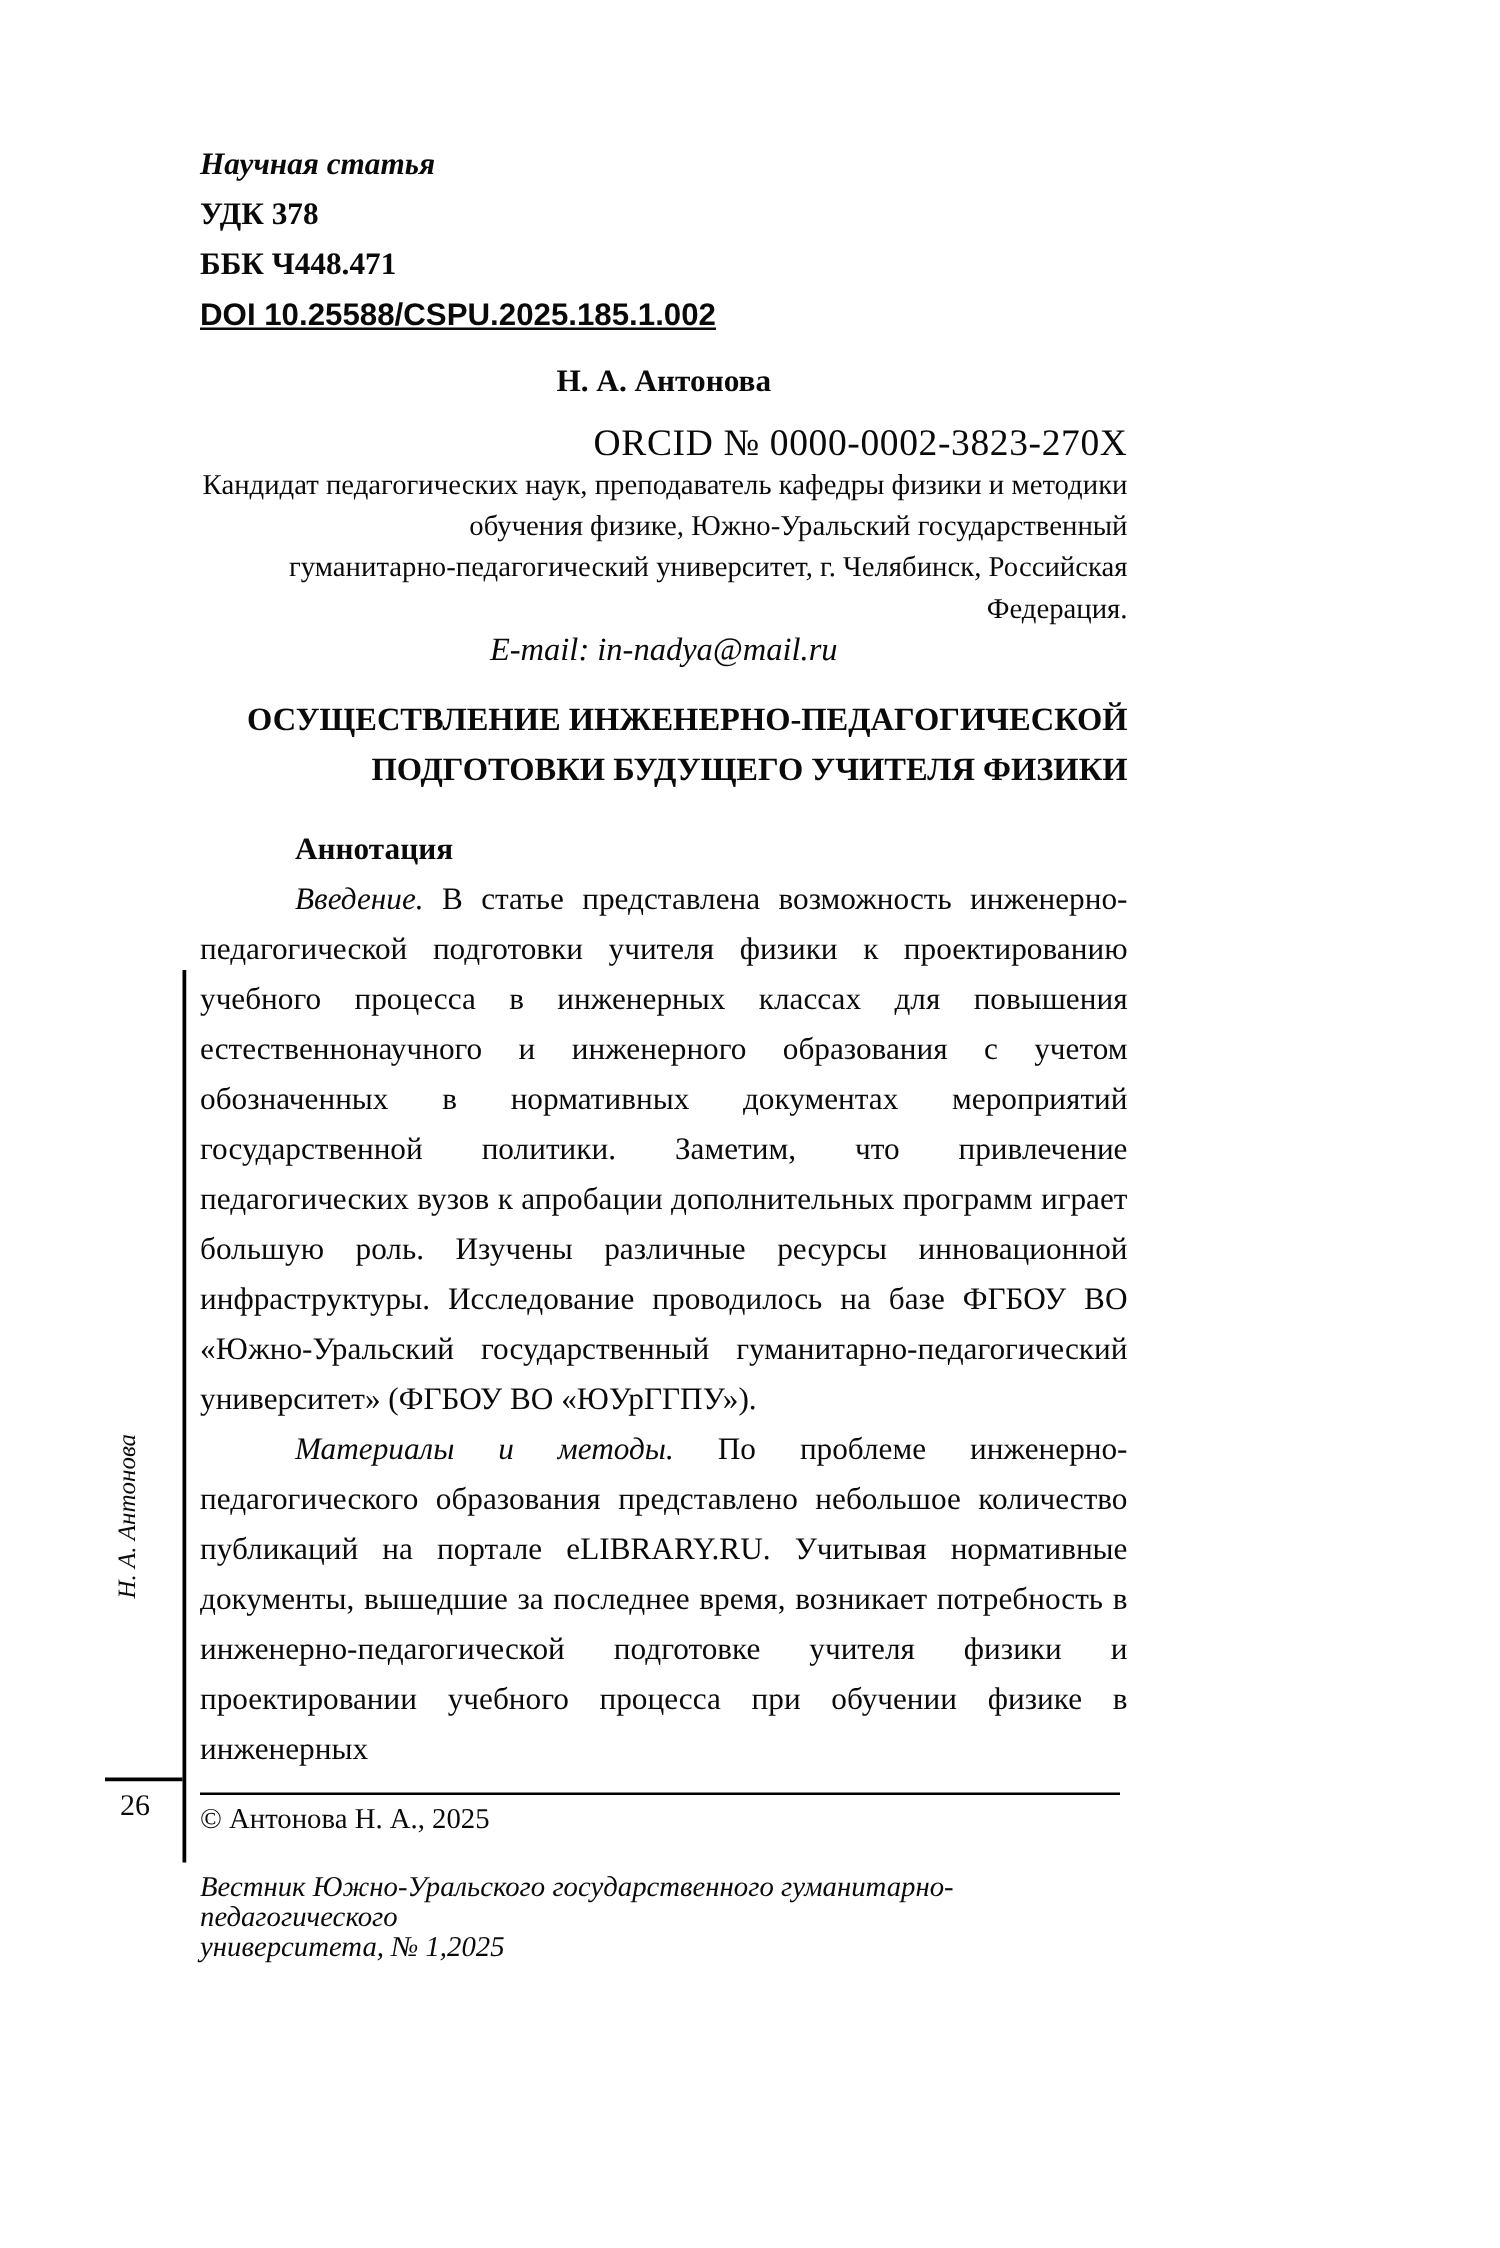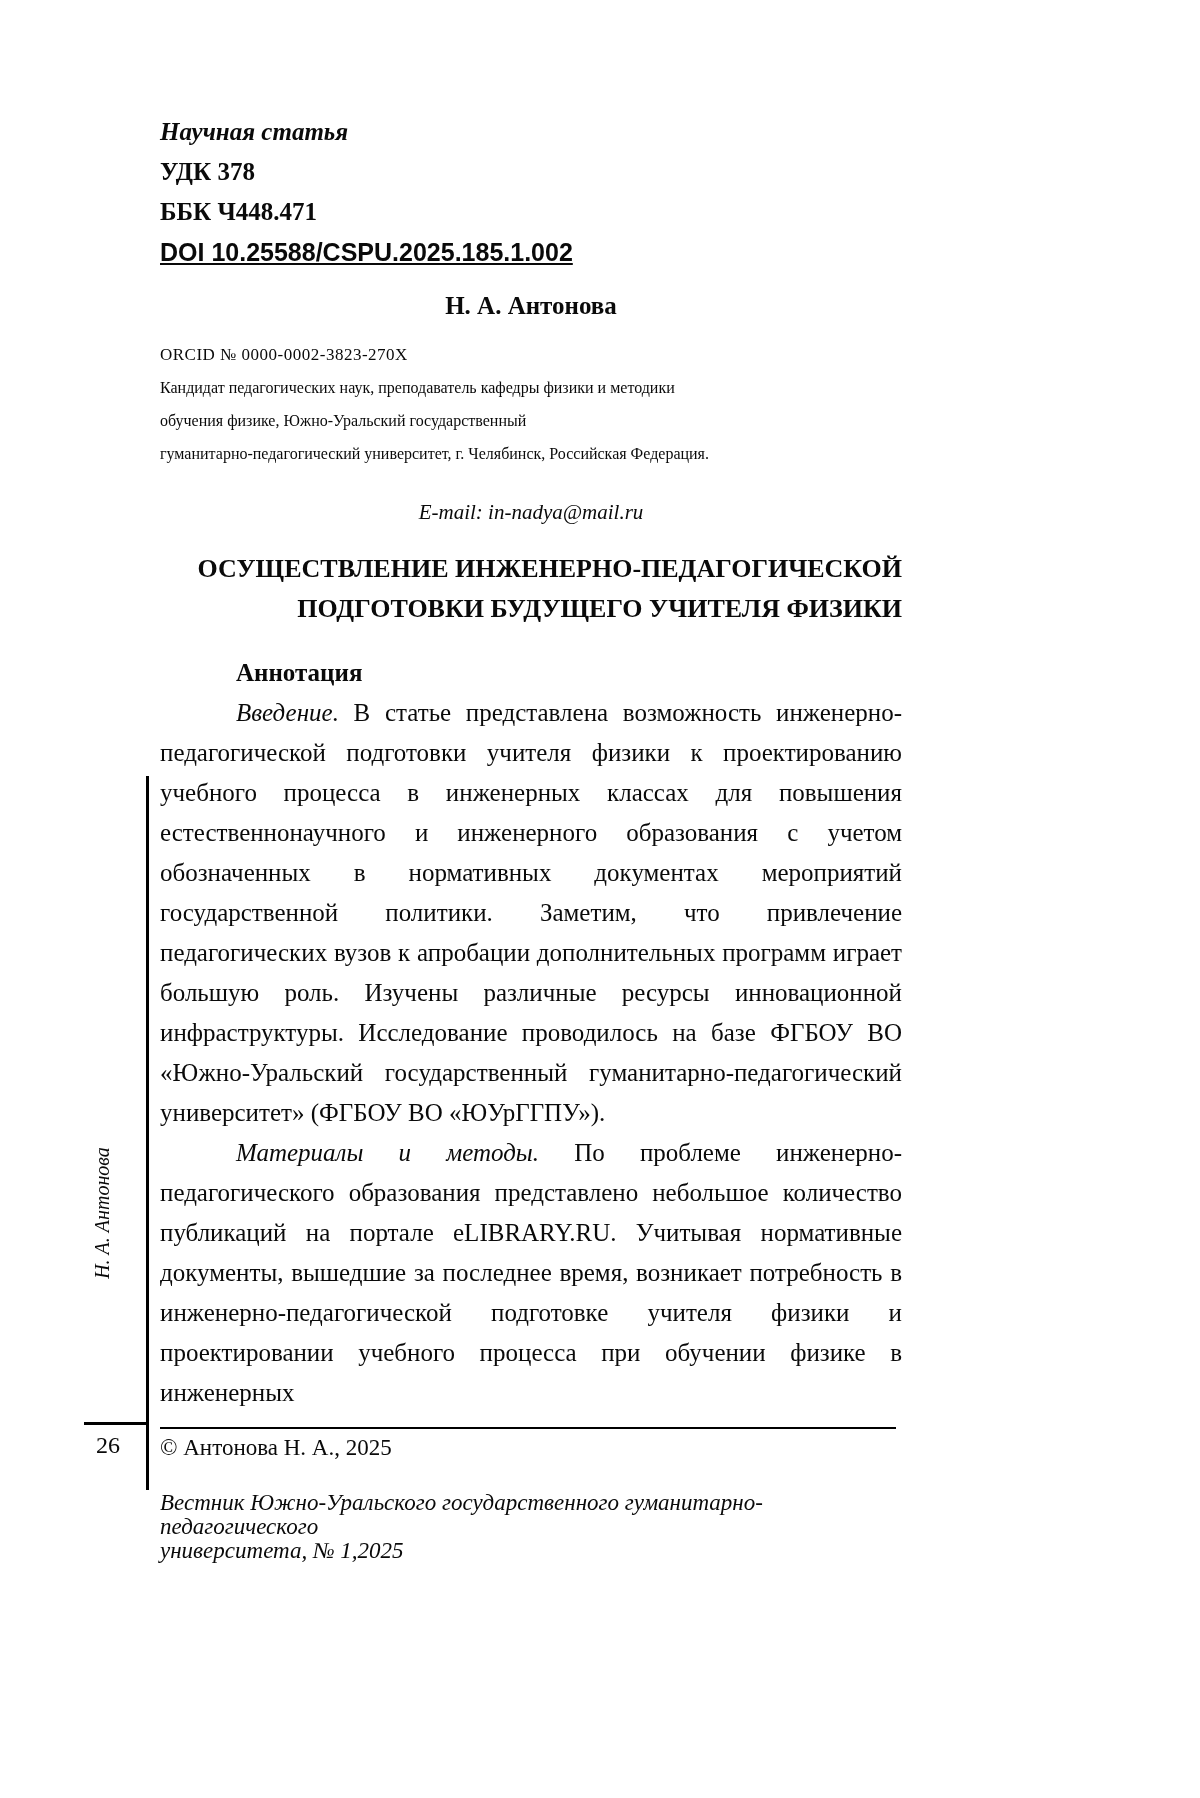--- a/index.html
+++ b/index.html
@@ -38,36 +38,35 @@
   }
   .author-name {
     margin-top: 18px;
     text-align: center;
     font-weight: bold;
     font-size: 25px;
     line-height: 32px;
   }
   .orcid {
     margin-top: 16px;
-    text-align: left;
-    font-size: 17px;
+    text-align: right;
+    font-size: 30px;
     line-height: 33px;
     letter-spacing: 0.5px;
   }
   .affil {
-    text-align: left;
-    font-size: 16px;
+    text-align: right;
+    font-size: 23px;
     line-height: 33px;
   }
   .email {
     text-align: center;
     font-style: italic;
-    font-size: 21px;
+    font-size: 26px;
     line-height: 33px;
-    margin-top: 26px;
   }
   .title {
     margin: 20px 0 0 0;
     font-size: 26px;
     font-weight: bold;
     text-align: right;
     line-height: 40px;
   }
   .title-line { display: block; }
   .abstract-heading {

